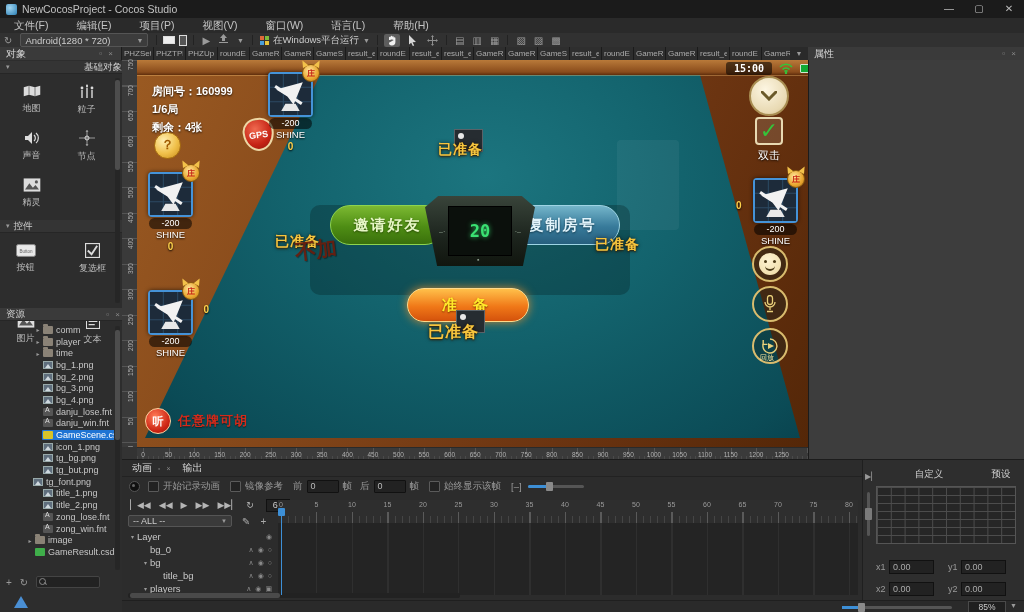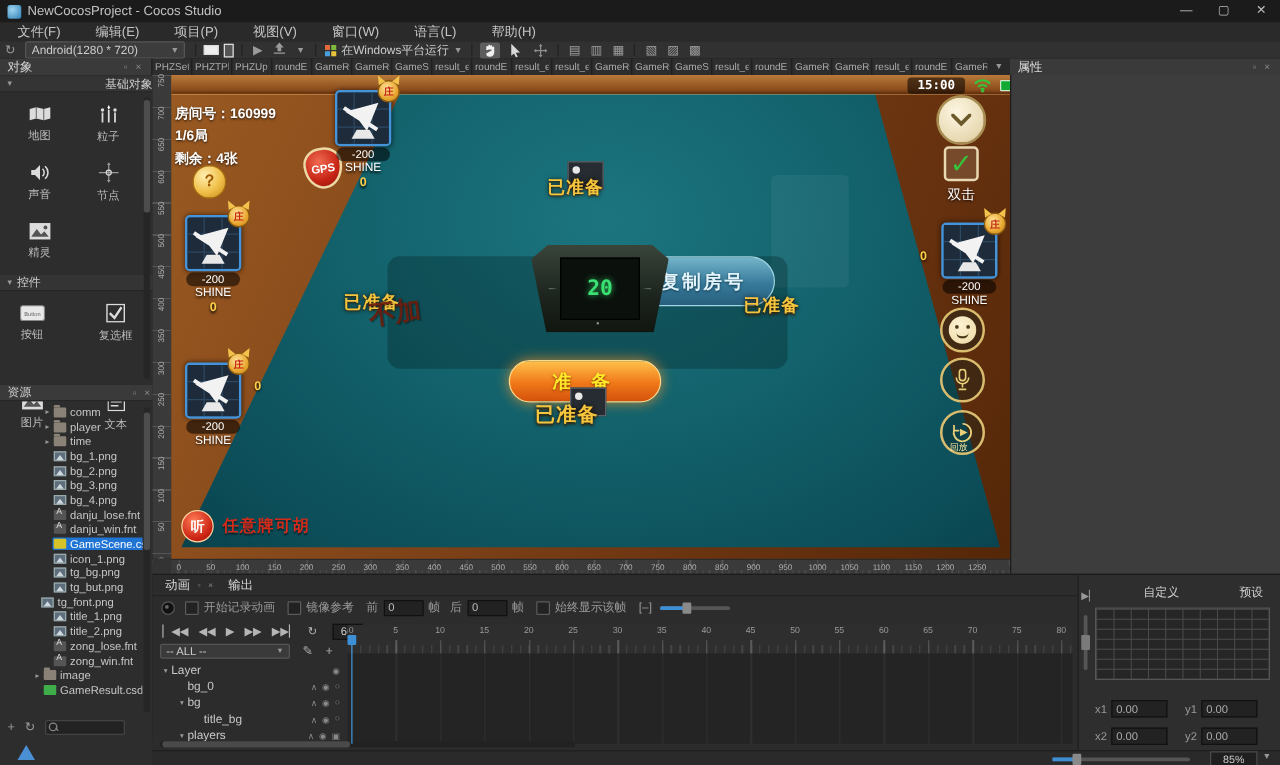--- a/index.html
+++ b/index.html
@@ -88,21 +88,21 @@
   .wood-topbar{position:absolute;left:0;top:0;width:671px;height:15px;
     background:linear-gradient(180deg,#b97a3a,#8a4c1c 80%,#5f2e0c);box-shadow:0 1px 0 rgba(255,200,120,.35);}
   .felt{position:absolute;left:0;top:0;width:671px;height:387px;
     background:radial-gradient(ellipse at 52% 30%,#1c757f 0%,#13636d 40%,#0b4b56 85%,#083f4a 100%);
     clip-path:polygon(183px 15px,563px 15px,663px 378px,8px 378px);}
   .felt-patch{position:absolute;background:rgba(255,255,255,.05);border-radius:4px;}
   .timer{position:absolute;left:589px;top:2px;width:46px;height:13px;background:rgba(0,0,0,.55);border-radius:3px;
     color:#fff;font-size:10px;font-weight:bold;text-align:center;line-height:13px;font-family:"DejaVu Sans Mono",monospace;}
   .wifi{position:absolute;left:641px;top:2px;}
   .battery{position:absolute;left:663px;top:4px;width:14px;height:7px;border:1px solid #cfe8cf;border-radius:1px;background:#1a3;box-shadow:2px 0 0 -1px #cfe8cf;}
-  .roominfo{position:absolute;left:3px;top:22px;color:#fff;font-size:11px;font-weight:bold;line-height:18px;text-shadow:0 1px 2px rgba(0,0,0,.8);}
+  .roominfo{position:absolute;left:15px;top:22px;color:#fff;font-size:11px;font-weight:bold;line-height:18px;text-shadow:0 1px 2px rgba(0,0,0,.8);}
   .coin{position:absolute;left:17px;top:72px;width:25px;height:25px;border-radius:50%;
     background:radial-gradient(circle at 35% 30%,#ffeeb0,#f0c04a 55%,#c88a1a);border:1px solid #a86f10;
     color:#a05a00;font-weight:bold;font-size:13px;text-align:center;line-height:24px;}
   .gps{position:absolute;left:106px;top:58px;width:31px;height:33px;
     background:radial-gradient(circle at 40% 30%,#f06a50,#c62415 60%,#8e150a);
     border:2px solid #edd7a4;border-radius:46% 46% 50% 50%/40% 40% 58% 58%;box-sizing:border-box;
     color:#fff;font-weight:bold;font-size:9px;display:flex;align-items:center;justify-content:center;transform:rotate(-8deg);}
   
   .player{position:absolute;width:45px;display:flex;flex-direction:column;align-items:center;}
   .pos-top{left:131px;top:12px;} .pos-left{left:11px;top:112px;} .pos-bleft{left:11px;top:230px;} .pos-right{left:616px;top:118px;}
@@ -691,20 +691,21 @@
 
     <div class="roominfo">
       <div>房间号：160999</div>
       <div>1/6局</div>
       <div>剩余：4张</div>
     </div>
     <div class="coin">？</div>
     <div class="gps">GPS</div>
 
     <div class="center-panel"></div>
+    <div class="btn-pill btn-invite">邀请好友</div>
     <div class="btn-pill btn-copy">复制房号</div>
     <div class="counter">
       <div class="cnt-inner">20</div>
       <span class="cnt-side" style="left:14px;top:32px;">–·</span>
       <span class="cnt-side" style="right:14px;top:32px;">·–</span>
       <span class="cnt-side" style="left:52px;bottom:3px;">▪</span>
     </div>
     <div class="btn-pill btn-ready">准 备</div>
     <div class="stamp">不加</div>
     <div class="thumb t-top"></div>

